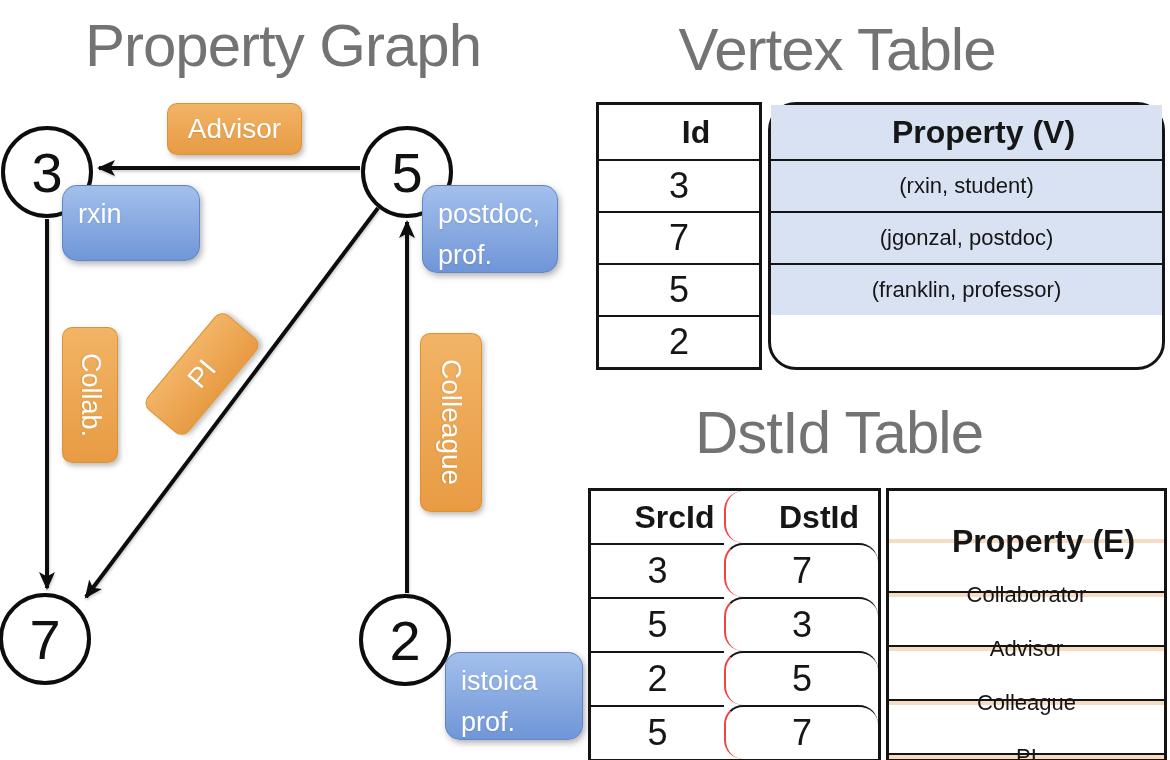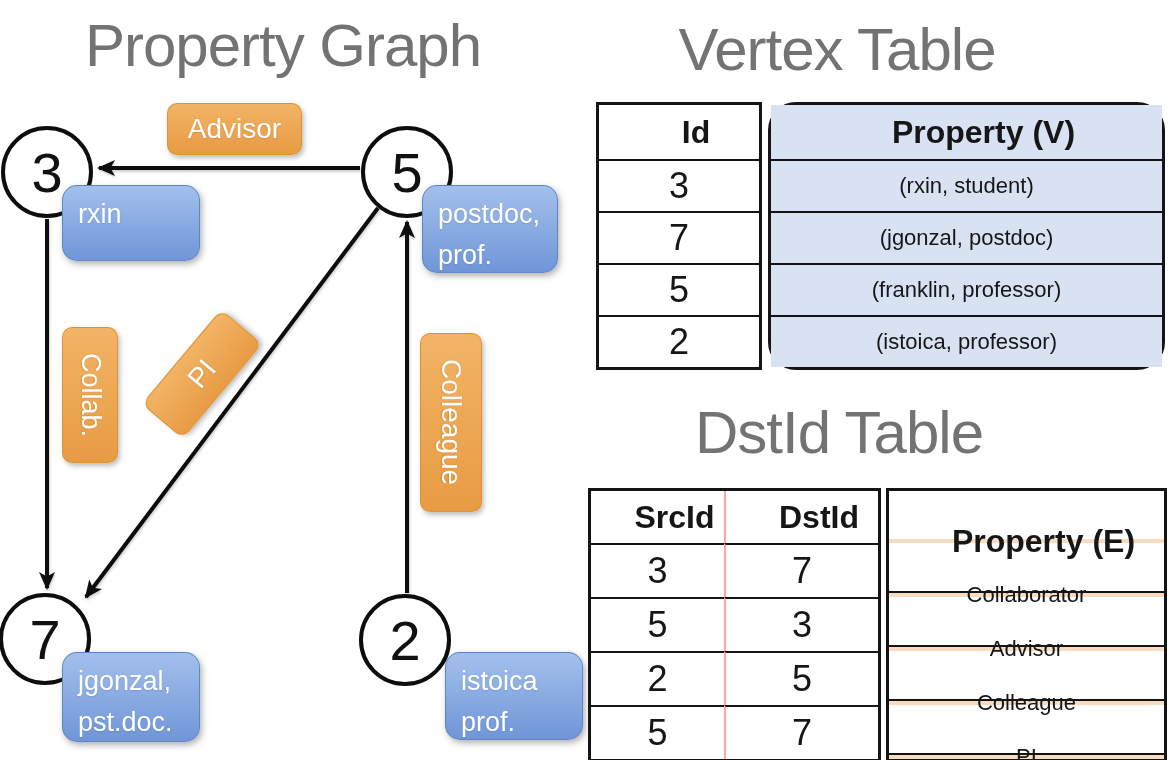--- a/index.html
+++ b/index.html
@@ -71,21 +71,21 @@
     position:absolute;border:3px solid #141414;background:#fff;
     box-sizing:border-box;display:grid;z-index:2;
   }
   .tcell{
     display:flex;align-items:center;justify-content:center;
     box-sizing:border-box;font-size:22px;white-space:nowrap;
   }
   .tcell.num{font-size:36px;}
   .tcell.head{font-weight:bold;font-size:32px;padding-left:34px;}
   .bt{border-top:2px solid #141414;}
-  .bl{border-left:2px solid #fca5a5;}
+  .bl{border-left:2px solid #ef4444;border-radius:19px;}
   .bluebg{background:var(--vertex-cell-bg);}
   .tanbg{background:var(--edge-cell-bg);margin-top:48px;}
 
   #vt-id{left:596px;top:102px;width:166px;grid-template-columns:1fr;
          grid-template-rows:54px 52px 52px 52px 52px;}
   #vt-prop{left:768px;top:102px;width:397px;grid-template-columns:1fr;
          grid-template-rows:54px 52px 52px 52px 52px;border-radius:28px;}
   #et-ids{left:588px;top:488px;width:293px;grid-template-columns:133px 154px;
          grid-template-rows:52px 54px 54px 54px 54px;}
   #et-prop{left:886px;top:488px;width:281px;grid-template-columns:1fr;
@@ -138,42 +138,37 @@
     <span class="vtext">Colleague</span>
   </div>
 
   <div class="pbox pb-rxin">
     <div>rxin</div>
   </div>
   <div class="pbox pb-franklin">
     <div>postdoc,</div>
     <div>prof.</div>
   </div>
-  <div class="pbox pb-jgonzal">
-    <div>jgonzal,</div>
-    <div>pst.doc.</div>
-  </div>
   <div class="pbox pb-istoica">
     <div>istoica</div>
     <div>prof.</div>
   </div>
 
   <div class="tcol" id="vt-id">
     <div class="tcell head">Id</div>
     <div class="tcell num bt">3</div>
     <div class="tcell num bt">7</div>
     <div class="tcell num bt">5</div>
     <div class="tcell num bt">2</div>
   </div>
   <div class="tcol" id="vt-prop">
     <div class="tcell head bluebg">Property (V)</div>
     <div class="tcell bt bluebg">(rxin, student)</div>
     <div class="tcell bt bluebg">(jgonzal, postdoc)</div>
     <div class="tcell bt bluebg">(franklin, professor)</div>
-    <div class="tcell bt bluebg">(istoica, professor)</div>
   </div>
 
   <div class="tcol" id="et-ids">
     <div class="tcell head">SrcId</div>
     <div class="tcell head bl">DstId</div>
     <div class="tcell num bt">3</div>
     <div class="tcell num bt bl">7</div>
     <div class="tcell num bt">5</div>
     <div class="tcell num bt bl">3</div>
     <div class="tcell num bt">2</div>

